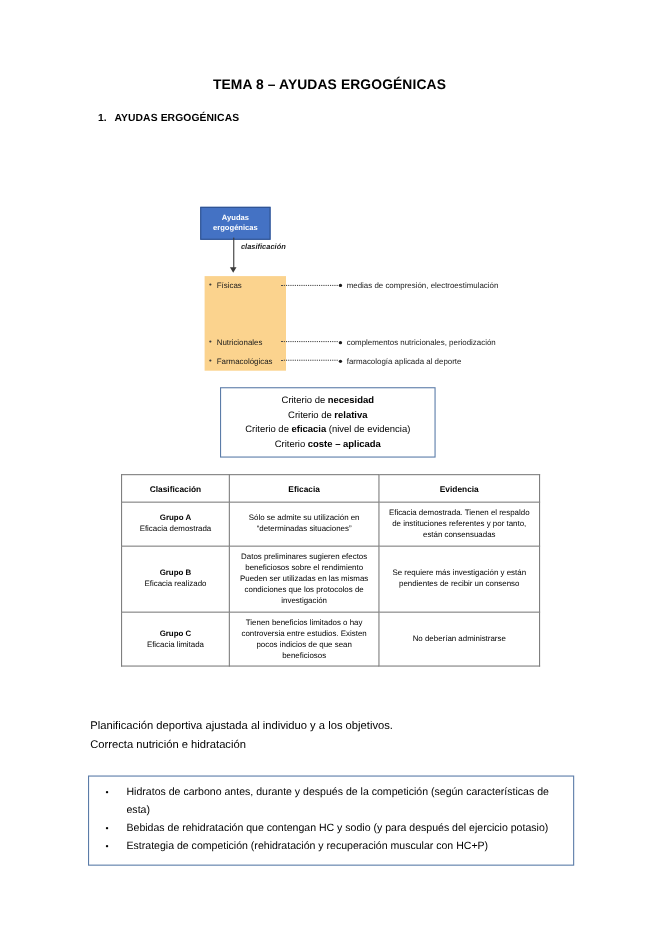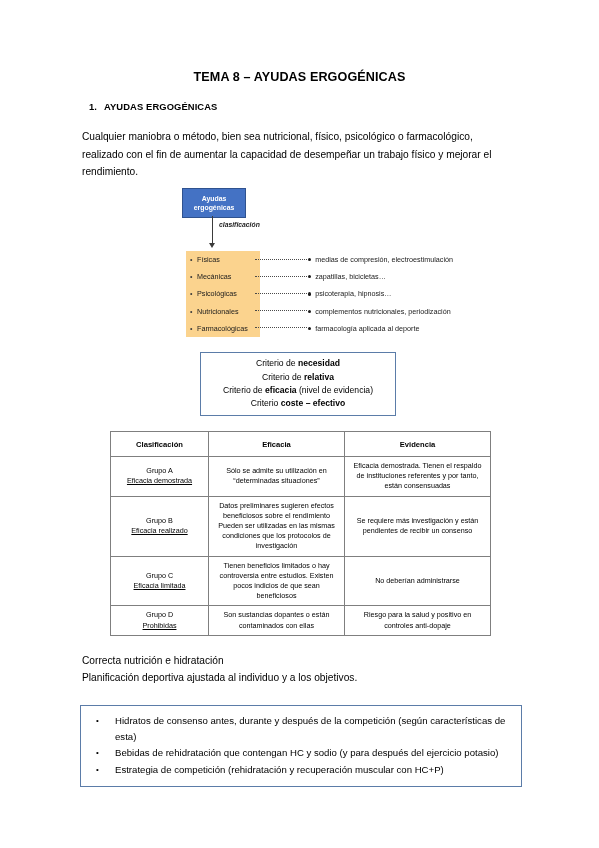--- a/index.html
+++ b/index.html
@@ -200,22 +200,22 @@
   .grp-table th {
     font-size: 7.6px;
     font-weight: bold;
     height: 18px;
     padding: 3px 4px;
   }
   .grp-table td { font-size: 7.2px; line-height: 10.2px; }
   .col-a { width: 98px; }
   .col-b { width: 136px; }
   .col-c { width: 146px; }
-  .grp-name { font-weight: normal; display: block; }
-  .grp-sub { display: block; text-decoration: underline; }
+  .grp-name { font-weight: bold; display: block; }
+  .grp-sub { display: block; }
 
   
   .notes {
     position: absolute;
     left: 82px;
     top: 652px;
     width: 420px;
     font-size: 10.2px;
     line-height: 17.4px;
   }
@@ -252,21 +252,20 @@
 <body>
 
 <div class="page">
 
   <div class="doc-title">TEMA 8 – AYUDAS ERGOGÉNICAS</div>
 
   <div class="section-heading">
     <span class="num">1.</span><span>AYUDAS ERGOGÉNICAS</span>
   </div>
 
-  <div class="intro">Cualquier maniobra o método, bien sea nutricional, físico, psicológico o farmacológico, realizado con el fin de aumentar la capacidad de desempeñar un trabajo físico y mejorar el rendimiento.</div>
 
   <div class="diagram">
 
     <div class="blue-box">
       <span>Ayudas</span>
       <span>ergogénicas</span>
     </div>
 
     <div class="arrow-line"></div>
     <div class="arrow-head"></div>
@@ -277,35 +276,21 @@
     <div class="cat-rows">
 
       <div class="cat-row" style="top:0px">
         <span class="cat-bullet">•</span>
         <span class="cat-name">Físicas</span>
         <span class="cat-dots"></span>
         <span class="cat-dot-end"></span>
         <span class="cat-value">medias de compresión, electroestimulación</span>
       </div>
 
-      <div class="cat-row" style="top:17.2px">
-        <span class="cat-bullet">•</span>
-        <span class="cat-name">Mecánicas</span>
-        <span class="cat-dots"></span>
-        <span class="cat-dot-end"></span>
-        <span class="cat-value">zapatillas, bicicletas…</span>
-      </div>
-
-      <div class="cat-row" style="top:34.4px">
-        <span class="cat-bullet">•</span>
-        <span class="cat-name">Psicológicas</span>
-        <span class="cat-dots"></span>
-        <span class="cat-dot-end"></span>
-        <span class="cat-value">psicoterapia, hipnosis…</span>
-      </div>
+
 
       <div class="cat-row" style="top:51.6px">
         <span class="cat-bullet">•</span>
         <span class="cat-name">Nutricionales</span>
         <span class="cat-dots"></span>
         <span class="cat-dot-end"></span>
         <span class="cat-value">complementos nutricionales, periodización</span>
       </div>
 
       <div class="cat-row" style="top:68.8px">
@@ -323,21 +308,21 @@
     <div>
       <span>Criterio de </span><b>necesidad</b><span></span>
     </div>
     <div>
       <span>Criterio de </span><b>relativa</b><span></span>
     </div>
     <div>
       <span>Criterio de </span><b>eficacia</b><span> (nivel de evidencia)</span>
     </div>
     <div>
-      <span>Criterio </span><b>coste – efectivo</b><span></span>
+      <span>Criterio </span><b>coste – aplicada</b><span></span>
     </div>
   </div>
 
   <table class="grp-table">
     <colgroup>
       <col class="col-a">
         <col class="col-b">
         <col class="col-c">
     </colgroup>
     <thead>
@@ -365,40 +350,32 @@
         <td>Se requiere más investigación y están pendientes de recibir un consenso</td>
       </tr>
       <tr>
         <td>
           <span class="grp-name">Grupo C</span>
           <span class="grp-sub">Eficacia limitada</span>
         </td>
         <td>Tienen beneficios limitados o hay controversia entre estudios. Existen pocos indicios de que sean beneficiosos</td>
         <td>No deberían administrarse</td>
       </tr>
-      <tr>
-        <td>
-          <span class="grp-name">Grupo D</span>
-          <span class="grp-sub">Prohibidas</span>
-        </td>
-        <td>Son sustancias dopantes o están contaminados con ellas</td>
-        <td>Riesgo para la salud y positivo en controles anti-dopaje</td>
-      </tr>
     </tbody>
   </table>
 
   <div class="notes">
+    <div>Planificación deportiva ajustada al individuo y a los objetivos.</div>
     <div>Correcta nutrición e hidratación</div>
-    <div>Planificación deportiva ajustada al individuo y a los objetivos.</div>
   </div>
 
   <div class="bullet-box">
     <div class="bullet-item">
       <span class="bmark">•</span>
-      <span class="btext">Hidratos de consenso antes, durante y después de la competición (según características de esta)</span>
+      <span class="btext">Hidratos de carbono antes, durante y después de la competición (según características de esta)</span>
     </div>
     <div class="bullet-item">
       <span class="bmark">•</span>
       <span class="btext">Bebidas de rehidratación que contengan HC y sodio (y para después del ejercicio potasio)</span>
     </div>
     <div class="bullet-item">
       <span class="bmark">•</span>
       <span class="btext">Estrategia de competición (rehidratación y recuperación muscular con HC+P)</span>
     </div>
   </div>

